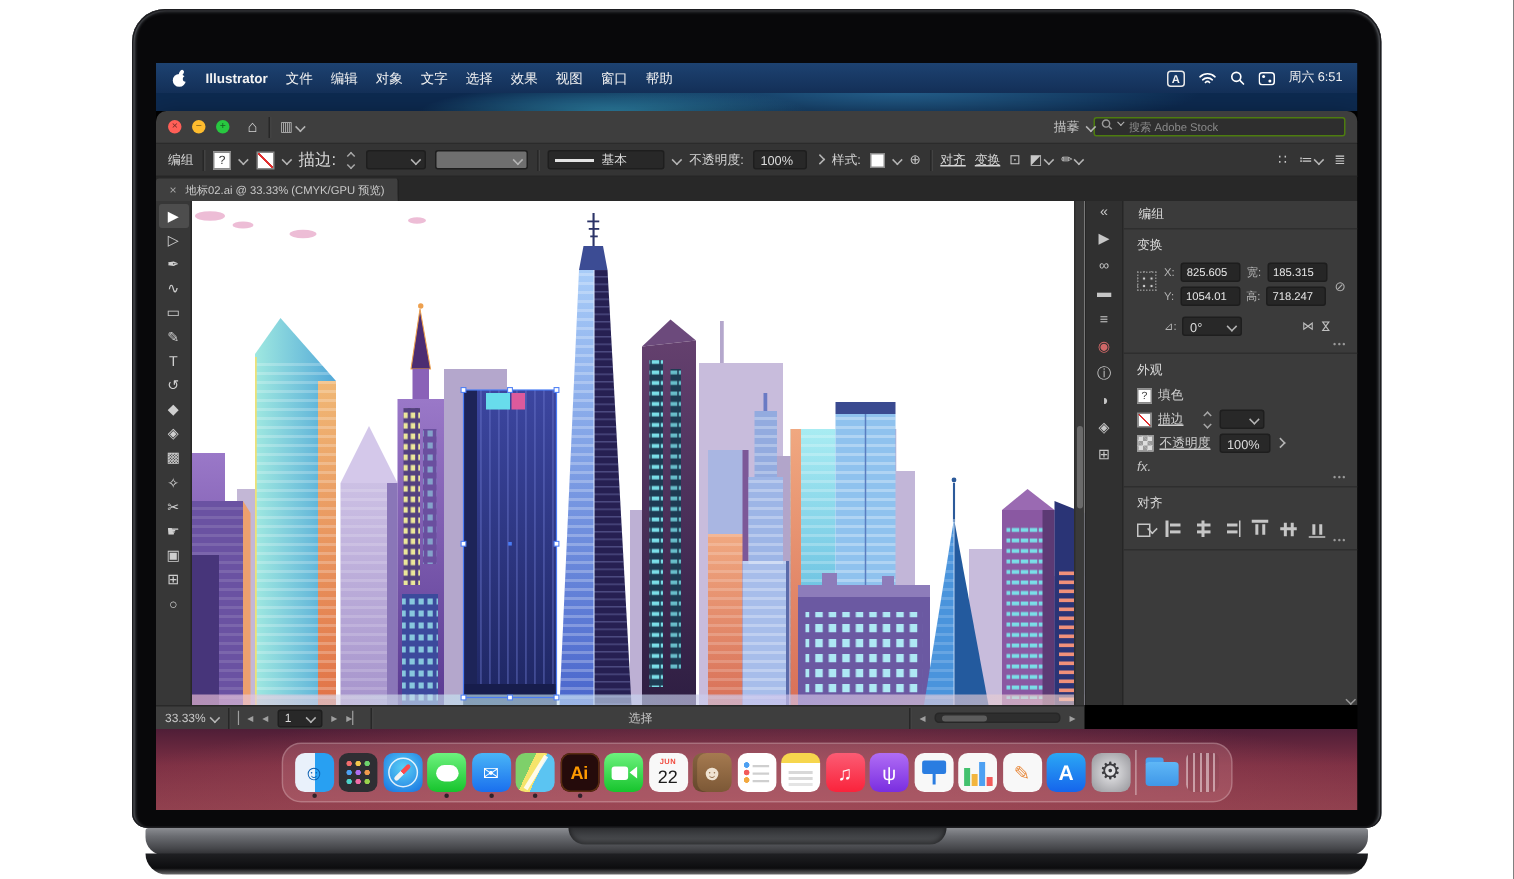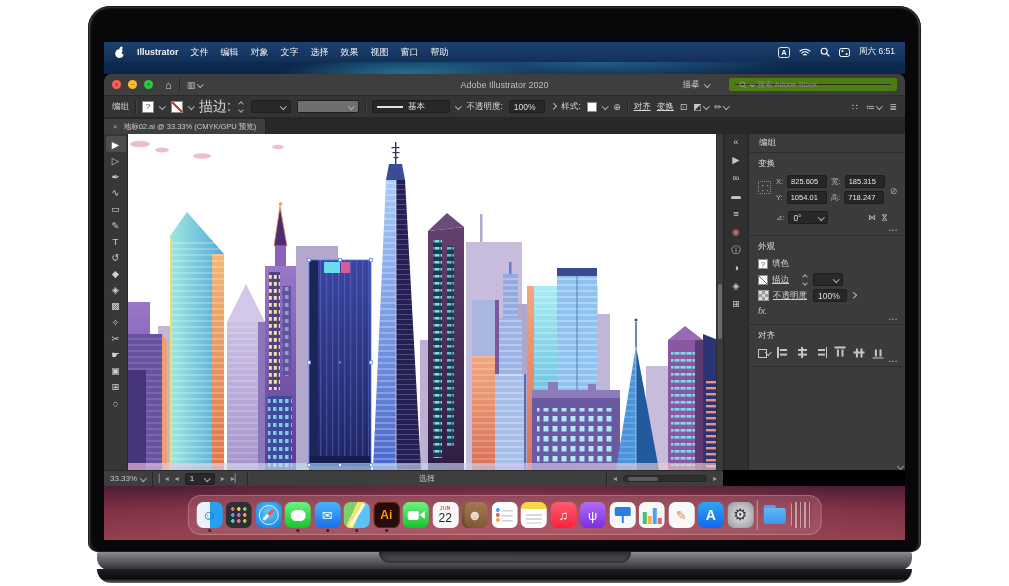--- a/index.html
+++ b/index.html
@@ -34,22 +34,22 @@
  background:radial-gradient(480px 80px at 50% 115%,#a04a57,rgba(0,0,0,0)),linear-gradient(180deg,#4f1e37 0%,#7d3044 45%,#8e3f4d 100%)}
 
 .win{position:absolute;left:0;right:0;top:32px;height:412px;display:flex;flex-direction:column;box-shadow:0 6px 18px rgba(0,0,0,.5)}
 .titlebar{height:22px;background:#3e3e3e;border-radius:7px 7px 0 0;display:flex;align-items:center;padding:0 8px;gap:7px;
  border-bottom:1px solid #2b2b2b;position:relative;color:#c9c9c9}
 .tl{width:9px;height:9px;border-radius:50%;display:flex;align-items:center;justify-content:center;font-size:7px;color:rgba(0,0,0,.55);line-height:1}
 .tl.close{background:#ff5f57}.tl.min{background:#febc2e}.tl.max{background:#28c840}
 .home{font-size:11px;color:#d2d2d2;margin-left:5px}
 .arrange{font-size:9px;color:#c2c2c2;display:flex;align-items:center}
 .wtitle{position:absolute;left:0;right:0;text-align:center;font-size:9px;color:#bdbdbd;pointer-events:none}
-.tb-right{margin-left:auto;display:flex;align-items:center;gap:20px;font-size:8.5px;z-index:1}
-.searchbox{width:168px;height:13px;background:#2e2e2e;border:6px solid #4d7c0f;border-radius:2px;display:flex;align-items:center;padding:0 4px;gap:3px}
+.tb-right{margin-left:auto;display:flex;align-items:center;gap:0;font-size:8.5px;z-index:1}
+.searchbox{width:168px;height:13px;background:#2e2e2e;border:1px solid #4d7c0f;border-radius:2px;display:flex;padding:0 4px;gap:3px}
 .search-input{flex:1;background:none;border:none;outline:none;color:#cfcfcf;font-size:7.5px;font-family:inherit}
 .search-input::placeholder{color:#8a8a8a}
 
 .cv{width:4.5px;height:4.5px;border-right:1.2px solid #b5b5b5;border-bottom:1.2px solid #b5b5b5;transform:rotate(45deg);display:inline-block;flex:none}
 .cv.r{transform:rotate(-45deg)}
 .step{display:flex;flex-direction:column;gap:2px;width:8px;align-items:center}
 .step i{width:4px;height:4px;border-right:1.1px solid #a8a8a8;border-bottom:1.1px solid #a8a8a8;display:block}
 .step .up{transform:rotate(-135deg)}.step .dn{transform:rotate(45deg)}
 
 .controlbar{height:22px;background:#343434;border-bottom:1px solid #262626;display:flex;align-items:center;padding:0 8px;gap:6px;
@@ -264,21 +264,20 @@
 
       <div class="win">
 
         <div class="titlebar">
           <span class="tl close">×</span>
           <span class="tl min">−</span>
           <span class="tl max">+</span>
           <span class="home">⌂</span>
           <span class="vsep"></span>
           <span class="arrange"><span>▥</span>&nbsp;<i class="cv"></i></span>
-          <div class="wtitle">Adobe Illustrator 2020</div>
           <div class="tb-right">
             <span style="display:flex;align-items:center;gap:5px">
                 <span>描摹</span>
                 <i class="cv"></i>
               </span>
             <div class="searchbox">
               <svg width="8" height="8" viewBox="0 0 10 10" fill="none" stroke="#9a9a9a" stroke-width="1.2">
                   <circle cx="4.2" cy="4.2" r="3"></circle>
                   <path d="M6.6 6.6 9 9"></path>
                 </svg>
@@ -288,21 +287,21 @@
           </div>
         </div>
 
         <div class="controlbar">
           <span>编组</span>
           <span class="vsep"></span>
           <span class="sw">?</span>
           <i class="cv"></i>
           <span class="sw none"></span>
           <i class="cv"></i>
-          <span class="tlabel" style="font-size:14px;color:#d6d6d6">描边:</span>
+          <span class="tlabel" style="font-size:11px;color:#d6d6d6">描边:</span>
           <span class="step">
               <i class="up"></i>
               <i class="dn"></i>
             </span>
           <span class="dd" style="width:40px;justify-content:flex-end">
               <i class="cv"></i>
             </span>
           <span class="dd profile">
               <i class="cv"></i>
             </span>

